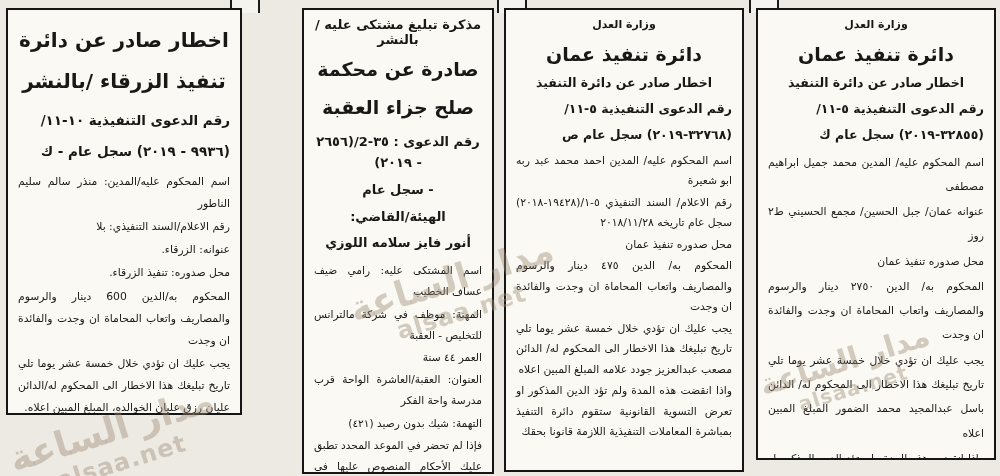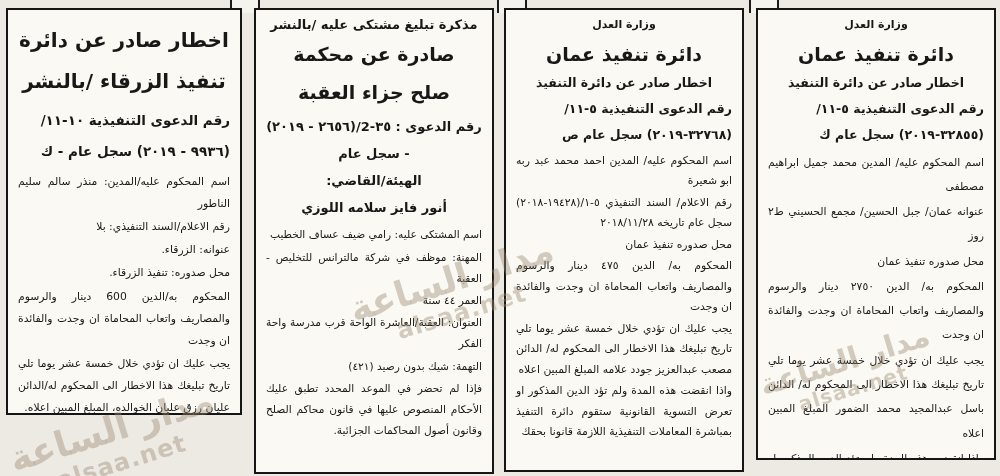--- a/index.html
+++ b/index.html
@@ -16,21 +16,21 @@
   .notice{
     position:absolute;top:8px;
     background:#faf9f3;
     border:2px solid #151515;
     box-sizing:border-box;
     padding:5px 10px 6px 10px;
     overflow:hidden;
   }
   #n1{right:4px;  width:240px; height:452px;}
   #n2{right:256px; width:240px; height:464px;}
-  #n3{right:506px; width:240px; height:466px;}
+  #n3{right:506px; width:192px; height:466px;}
   #n4{right:758px; width:236px; height:407px;}
 
   .l-ministry{font-size:11px;font-weight:bold;text-align:center;margin:3px 0 12px;}
   .l-title{font-size:19px;font-weight:bold;text-align:center;margin:6px 0 10px;letter-spacing:1px;}
   .l-bigtitle{font-size:19px;font-weight:bold;text-align:center;margin:9px 0 12px;letter-spacing:1px;line-height:1.35;}
   .l-subtitle{font-size:12.5px;font-weight:bold;text-align:center;margin:4px 0 8px;}
   .l-case{font-size:12.5px;font-weight:bold;margin:5px 0;line-height:1.7;}
   .l-case-center{font-size:13px;font-weight:bold;text-align:center;margin:6px 0;line-height:1.6;}
   .l-body{font-size:10.8px;text-align:justify;text-align-last:right;line-height:2.0;margin:1px 0;}
 

